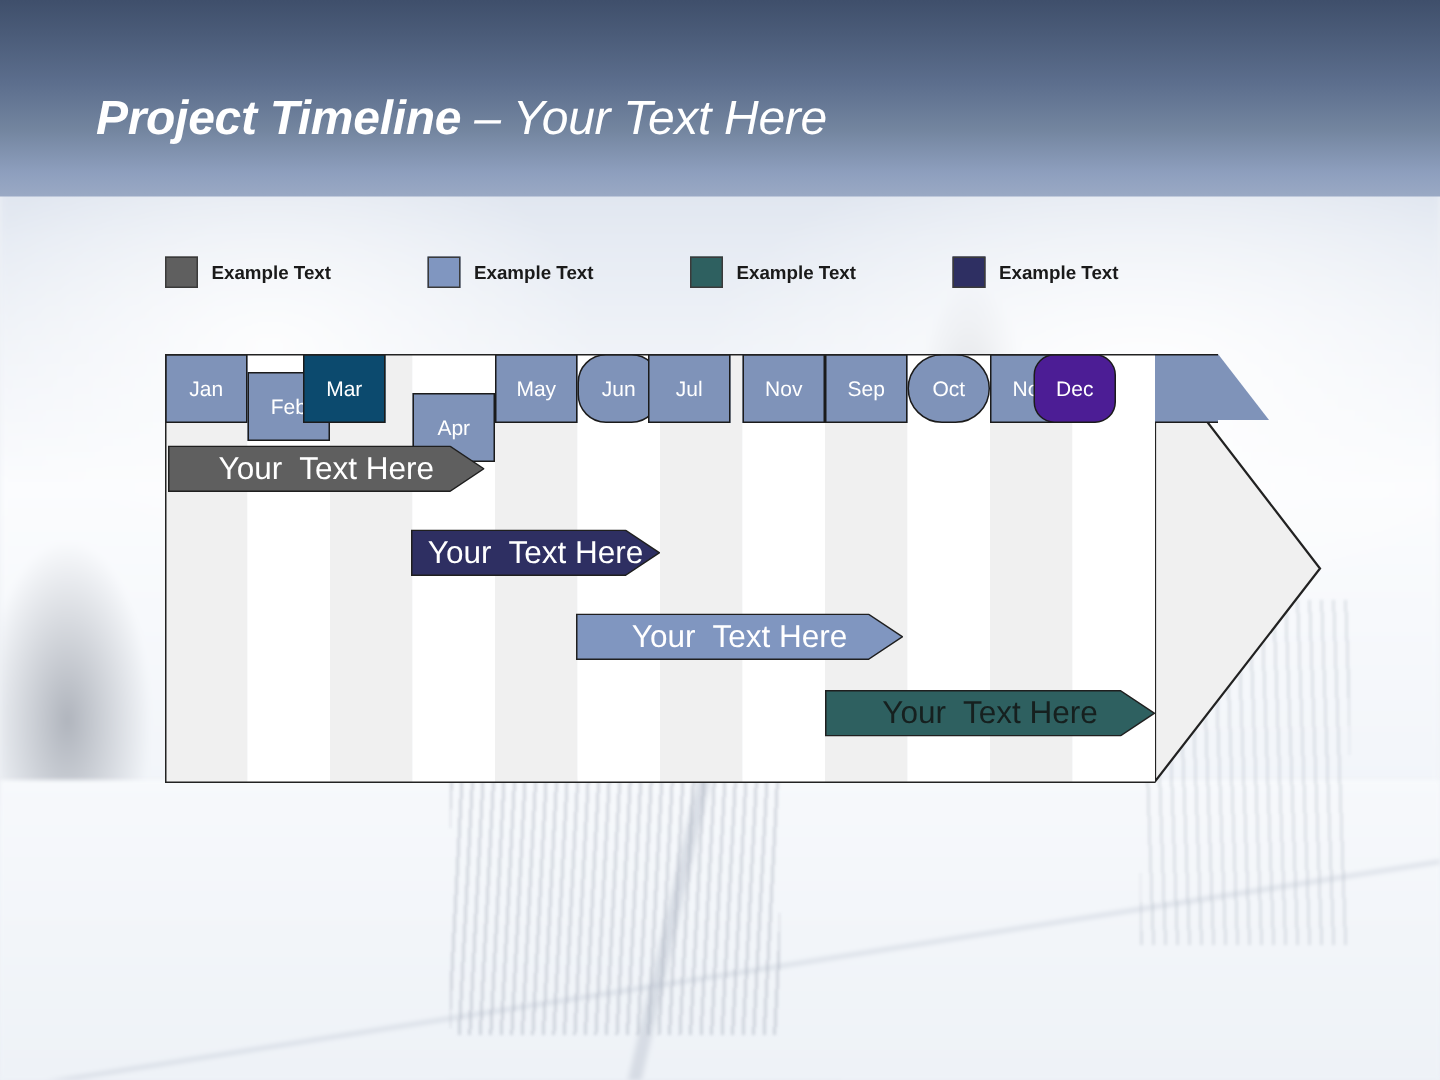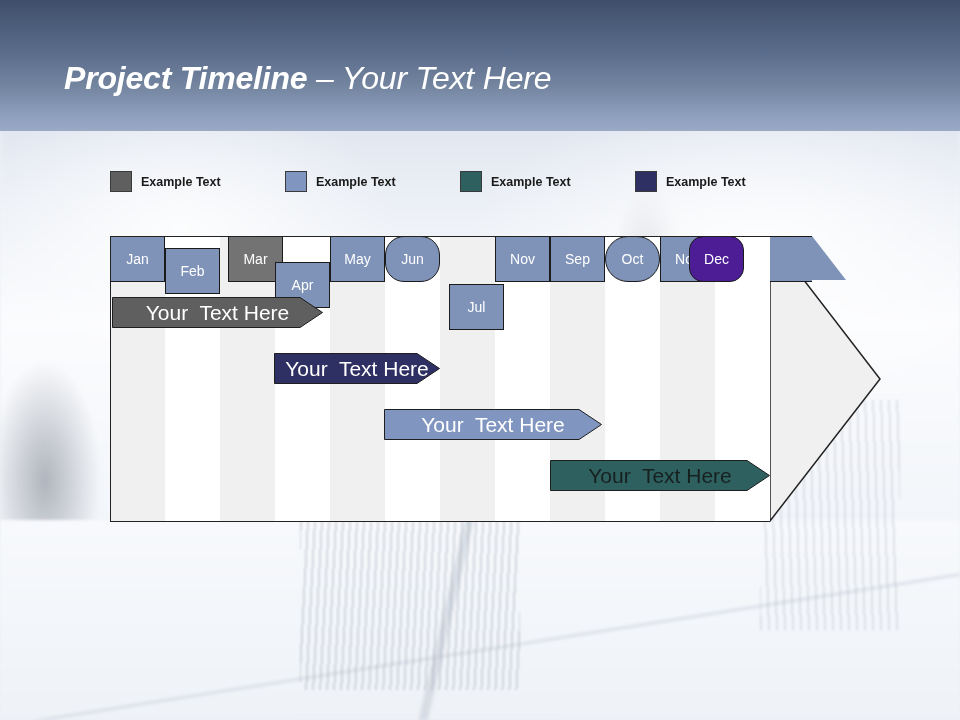--- a/index.html
+++ b/index.html
@@ -248,25 +248,25 @@
         <div class="col odd" style="left: 330px;"></div>
         <div class="col even" style="left: 385px;"></div>
         <div class="col odd" style="left: 440px;"></div>
         <div class="col even" style="left: 495px;"></div>
         <div class="col odd" style="left: 550px;"></div>
         <div class="col even" style="left: 605px;"></div>
       </div>
     <div id="heads">
         <div class="col-head" style="left: 0px; background: rgb(127, 147, 185);">Jan</div>
         <div class="col-head" style="left: 55px; background: rgb(127, 147, 185); margin-top: 12px;">Feb</div>
-        <div class="col-head" style="left: 118px; background: #737373;">Mar</div>
+        <div class="col-head" style="left: 92px; background: #0c4a6e;">Mar</div>
         <div class="col-head" style="left: 165px; background: rgb(127, 147, 185); margin-top: 26px;">Apr</div>
         <div class="col-head" style="left: 220px; background: rgb(127, 147, 185);">May</div>
         <div class="col-head" style="left: 275px; background: rgb(127, 147, 185); border-radius: 19px;">Jun</div>
-        <div class="col-head" style="left: 339px; background: rgb(127, 147, 185); margin-top: 48px;">Jul</div>
+        <div class="col-head" style="left: 322px; background: rgb(127, 147, 185);">Jul</div>
         <div class="col-head" style="left: 385px; background: rgb(127, 147, 185);">Nov</div>
         <div class="col-head" style="left: 440px; background: rgb(127, 147, 185);">Sep</div>
         <div class="col-head" style="left: 495px; background: rgb(127, 147, 185); border-radius: 23px;">Oct</div>
         <div class="col-head" style="left: 550px; background: rgb(127, 147, 185);">Nov</div>
         <div class="col-head" style="left: 579px; background: #4c1d95; border-radius: 14px;">Dec</div>
         <div class="head-tail" style="background: rgb(127, 147, 185);"></div>
       </div>
     <div class="chart-frame"></div>
     <div id="tasks">
         <div class="task" style="left: 2px; top: 61px; width: 211px;">

